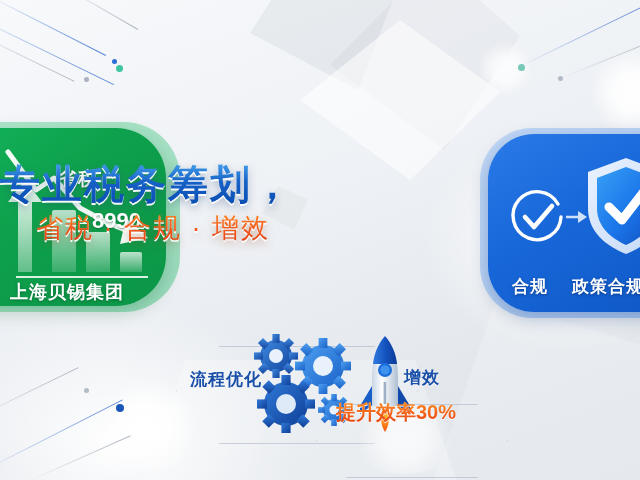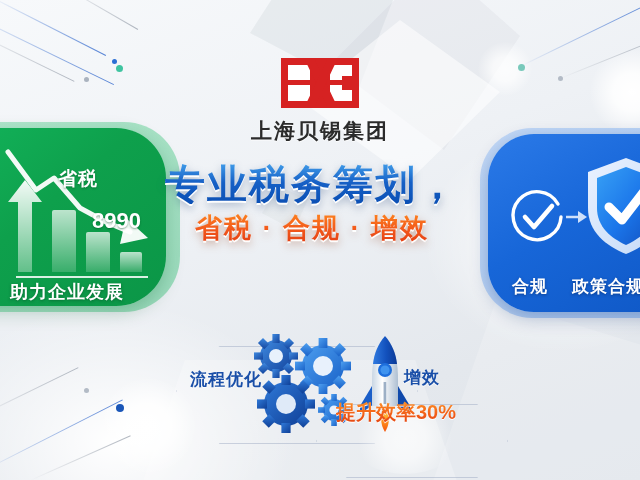--- a/index.html
+++ b/index.html
@@ -60,32 +60,32 @@
   #bp-l1{left:24px;bottom:14px;}
   #bp-l2{left:84px;bottom:14px;}
 
   
   #logo-block{position:absolute;left:0;right:0;top:58px;text-align:center;}
   #logo-mark{display:inline-block;}
   #company-name{margin-top:5px;font-size:21px;font-weight:bold;color:#2b2b2b;
     letter-spacing:2px;text-shadow:0 1px 1px rgba(255,255,255,.9);}
 
   
-  #headline{position:absolute;left:0;right:16px;top:164px;text-align:center;}
+  #headline{position:absolute;left:0;right:16px;top:164px;text-align:left;}
   .hl{font-size:40px;font-weight:bold;letter-spacing:2px;line-height:1.0;
     background:linear-gradient(180deg,#3f9ae8 0%,#1660c6 46%,#0b4fb4 100%);
     -webkit-background-clip:text;background-clip:text;color:transparent;
     -webkit-text-stroke:0px;
     filter:drop-shadow(0 2px 0 rgba(255,255,255,.95)) drop-shadow(0 3px 4px rgba(40,70,120,.32));
     margin:0 0 5px 0;}
-  #sub-slogan{font-size:27px;font-weight:bold;letter-spacing:2px;
+  #sub-slogan{font-size:27px;font-weight:normal;letter-spacing:2px;
     background:linear-gradient(180deg,#ff8a1f 0%,#f2571b 55%,#e03a12 100%);
     -webkit-background-clip:text;background-clip:text;color:transparent;
     filter:drop-shadow(0 2px 0 rgba(255,255,255,.95)) drop-shadow(0 3px 4px rgba(150,60,20,.3));
-    margin-top:6px;}
+    margin-top:6px;padding-left:36px;}
 
   
   #bottom-row{position:absolute;left:0;top:330px;width:608px;height:120px;}
   #label-process{position:absolute;left:190px;top:38px;font-size:17px;font-weight:bold;
     color:#1a4fa8;letter-spacing:1px;text-shadow:0 1px 1px rgba(255,255,255,.9);}
   #label-boost{position:absolute;left:404px;top:36px;font-size:17px;font-weight:bold;
     color:#1a4fa8;letter-spacing:1px;text-shadow:0 1px 1px rgba(255,255,255,.9);}
   #label-rate{position:absolute;left:336px;top:69px;font-size:20px;font-weight:bold;
     letter-spacing:0px;
     background:linear-gradient(180deg,#ff9a28 0%,#f05a18 60%,#df3f10 100%);
@@ -152,21 +152,21 @@
 
       <svg style="position:absolute;left:62px;top:20px;width:160px;height:110px;" viewBox="0 0 160 110">
         <polyline points="6,4 34,42 52,30 78,60 104,74 128,84" fill="none" stroke="#ffffff" stroke-width="5" stroke-linejoin="round" stroke-linecap="round" opacity="0.95"></polyline>
         <path d="M124 70 L146 90 L118 96 Z" fill="#ffffff" opacity="0.95"></path>
       </svg>
 
       <div class="gp-label" id="gp-savetax">省税</div>
       <div class="gp-label" id="gp-number">8990</div>
 
       <div id="gp-divider"></div>
-      <div id="gp-bottom">助力企业发展</div>
+      <div id="gp-bottom">上海贝锡集团</div>
     </div>
   </div>
 
   <div id="blue-back"></div>
   <div id="blue-panel">
 
     <svg style="position:absolute;left:18px;top:52px;width:62px;height:62px;" viewBox="0 0 62 62">
       <path d="M52 18 A24 24 0 1 0 55 31" fill="none" stroke="#ffffff" stroke-width="3.4" stroke-linecap="round"></path>
       <polyline points="19,31 28,41 46,20" fill="none" stroke="#ffffff" stroke-width="4.6" stroke-linecap="round" stroke-linejoin="round"></polyline>
     </svg>
@@ -190,35 +190,20 @@
       </defs>
       <path d="M42 2 L80 16 L80 52 C80 76 62 90 42 98 C22 90 4 76 4 52 L4 16 Z" fill="url(#gShL)"></path>
       <path d="M42 11 L71 22 L71 52 C71 71 57 82 42 89 C27 82 13 71 13 52 L13 22 Z" fill="url(#gShIn)"></path>
       <polyline points="25,51 38,64 61,34" fill="none" stroke="#ffffff" stroke-width="9" stroke-linecap="round" stroke-linejoin="round"></polyline>
     </svg>
 
     <div class="bp-label" id="bp-l1">合规</div>
     <div class="bp-label" id="bp-l2">政策合规</div>
   </div>
 
-  <div id="logo-block">
-    <svg id="logo-mark" width="78" height="50" viewBox="0 0 78 50">
-      <rect x="0" y="0" width="78" height="50" fill="#d62222"></rect>
-      <rect x="7" y="7" width="22" height="15" fill="#ffffff"></rect>
-      <rect x="7" y="27" width="22" height="16" fill="#ffffff"></rect>
-      <rect x="49" y="7" width="22" height="15" fill="#ffffff"></rect>
-      <rect x="49" y="27" width="22" height="16" fill="#ffffff"></rect>
-      <path d="M24 2 L46 48 L56 48 L34 2 Z" fill="#d62222"></path>
-      <path d="M56 2 L34 48 L24 48 L46 2 Z" fill="#d62222"></path>
-      <rect x="61" y="18" width="14" height="5" fill="#d62222"></rect>
-      <rect x="61" y="27" width="14" height="5" fill="#d62222"></rect>
-      <rect x="3" y="22" width="26" height="5" fill="#d62222"></rect>
-    </svg>
-    <div id="company-name">上海贝锡集团</div>
-  </div>
 
   <div id="headline">
     <div class="hl">专业税务筹划，</div>
     <div id="sub-slogan">省税 · 合规 · 增效</div>
   </div>
 
   <div id="bottom-row">
 
     <div id="label-process">流程优化</div>
 

